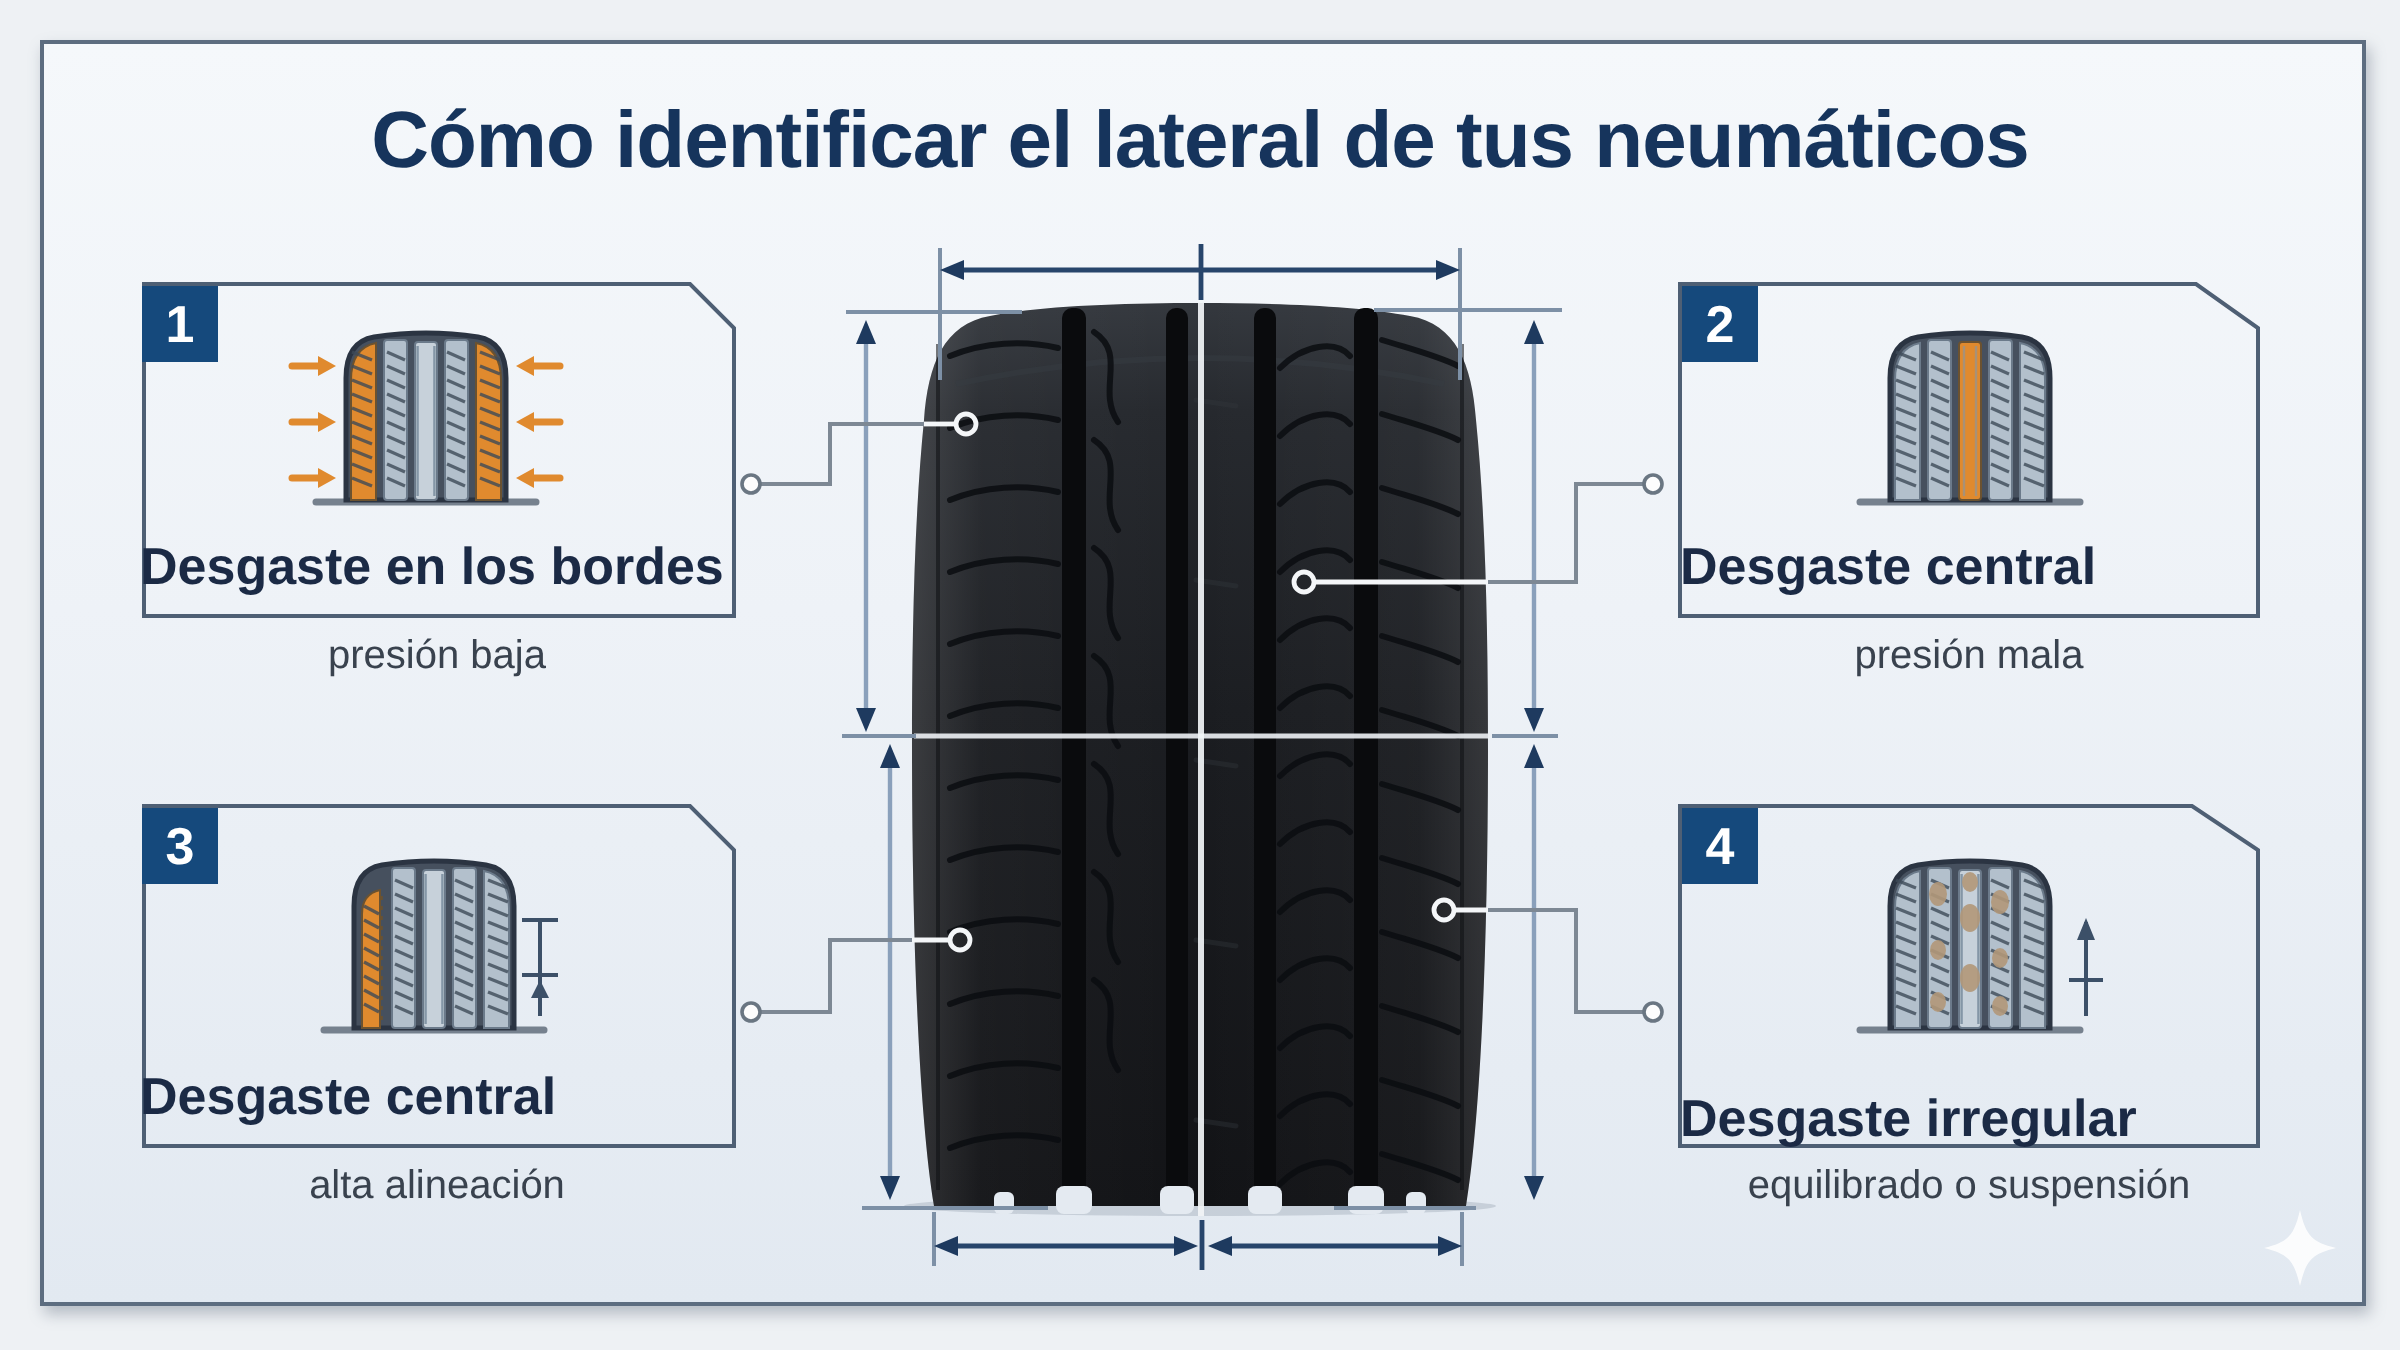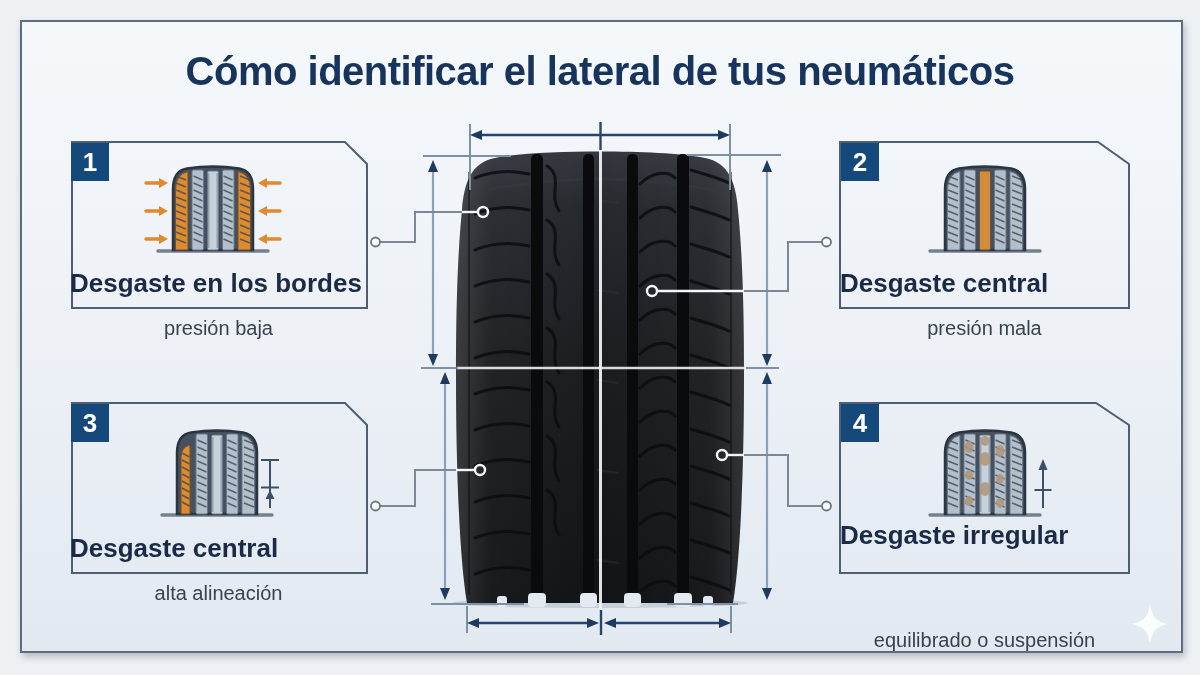--- a/index.html
+++ b/index.html
@@ -515,15 +515,15 @@
 </div>
 
 <div class="callout" style="left:70px;top:403px;width:297px;height:170px;">
   <div class="badge">3</div>
   <div class="callout-label" style="top:131px;">Desgaste central</div>
   <div class="callout-sub" style="top:176px;">alta alineación</div>
 </div>
 
 <div class="callout" style="left:840px;top:403px;width:289px;height:170px;">
   <div class="badge">4</div>
-  <div class="callout-label" style="top:118px;">Desgaste irregular</div>
-  <div class="callout-sub" style="top:176px;margin-top:47px;">equilibrado o suspensión</div>
+  <div class="callout-label" style="top:142px;">Desgaste irregular</div>
+  <div class="callout-sub" style="top:176px;">equilibrado o suspensión</div>
 </div>
 
 </body></html>

